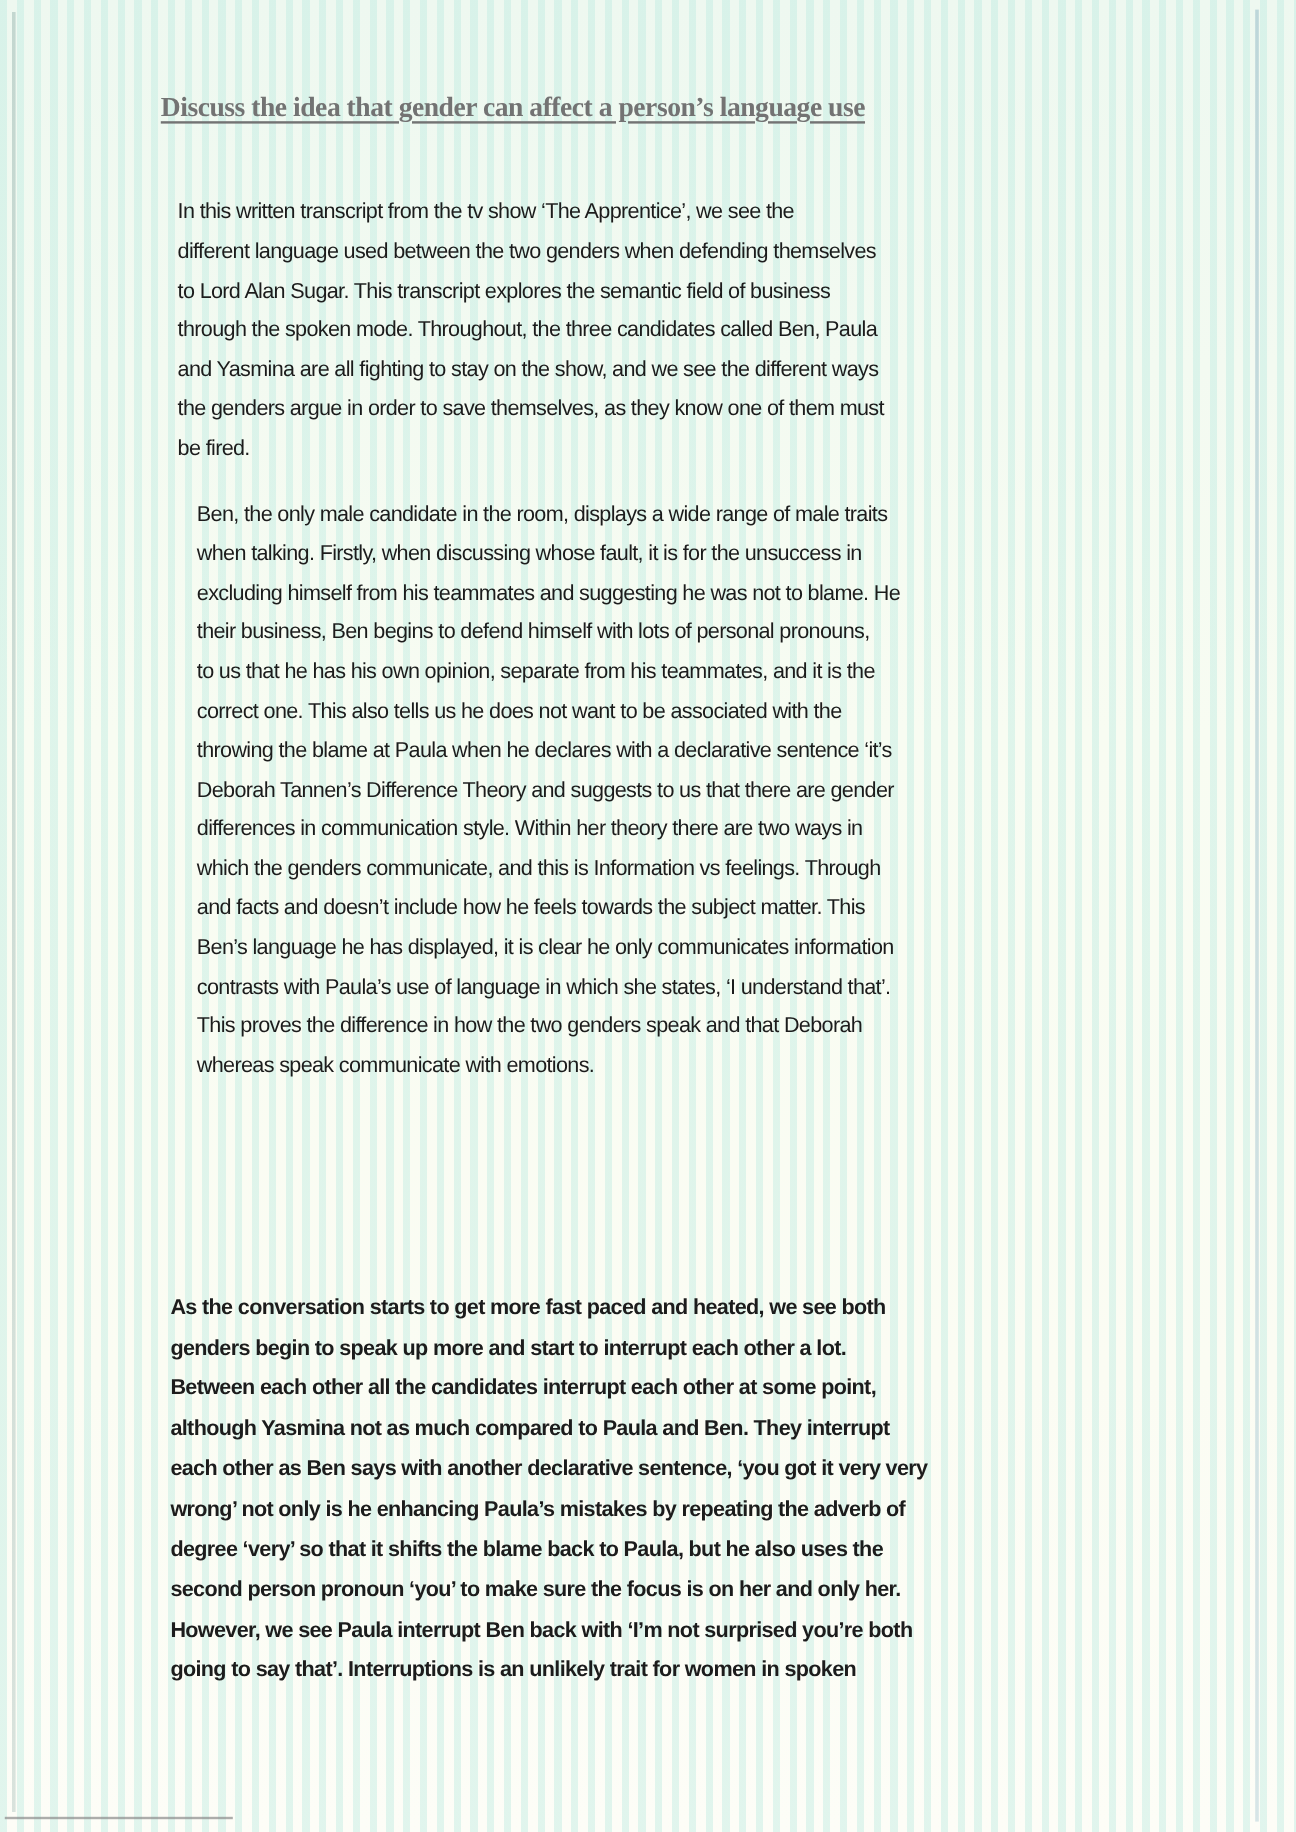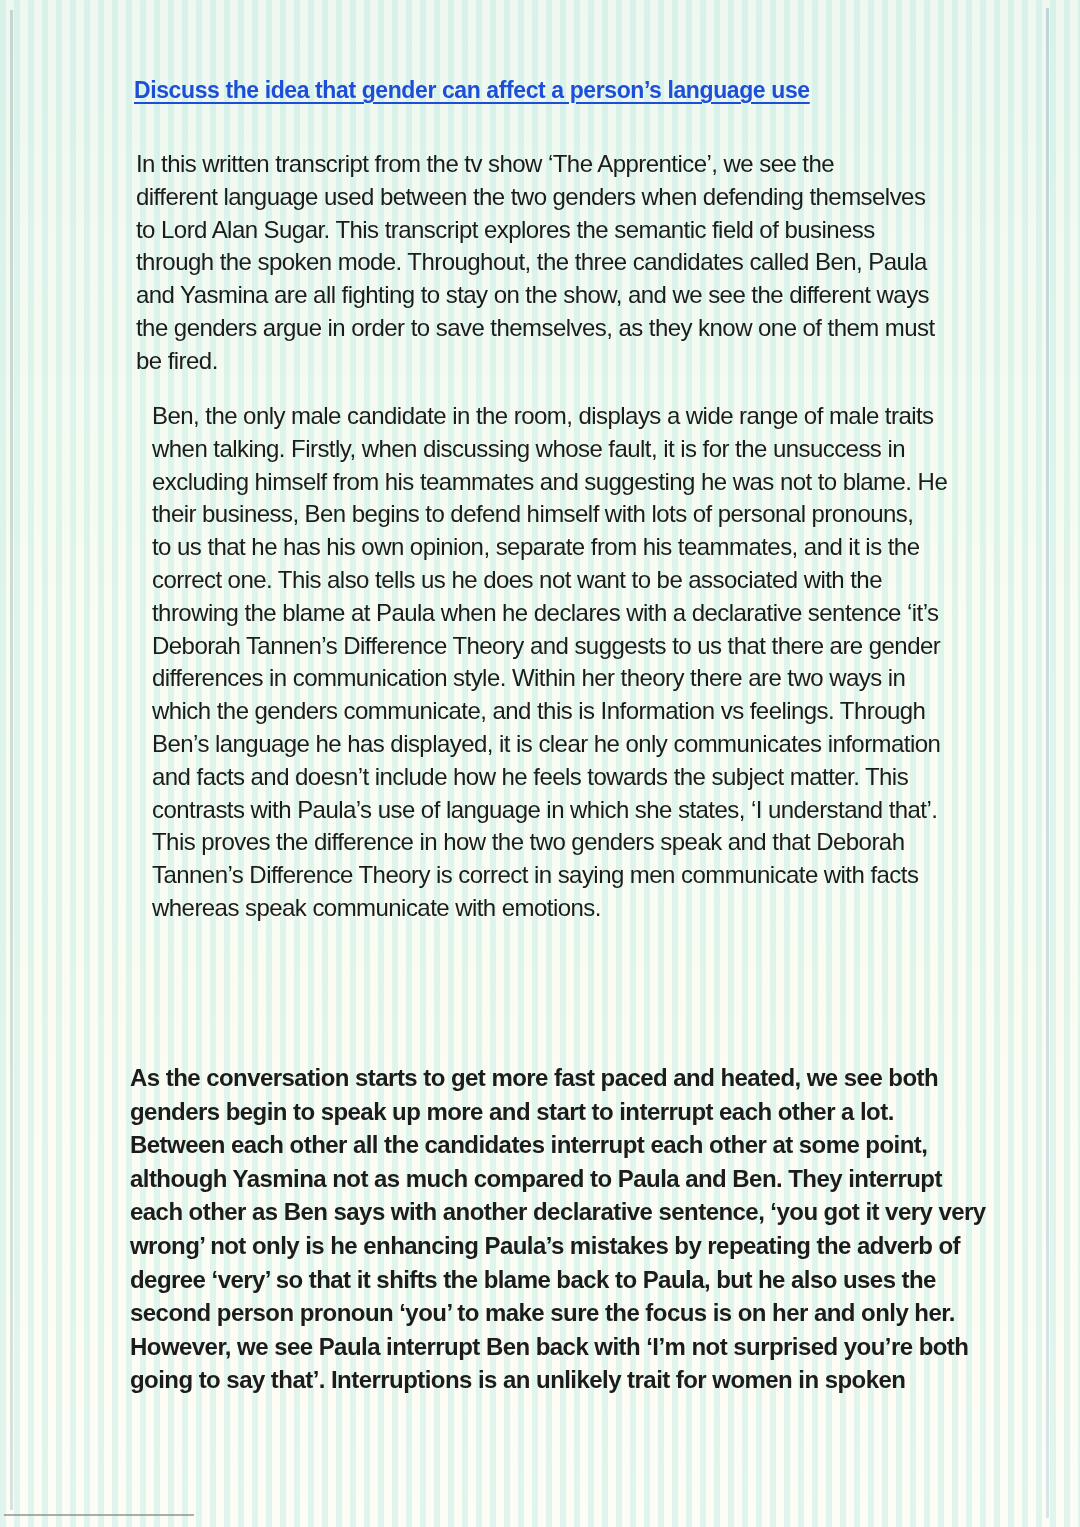--- a/index.html
+++ b/index.html
@@ -49,37 +49,37 @@
       background: #8a8a8a;
       opacity: 0.7;
     }
     .doc {
       position: absolute;
       left: 128px;
       top: 70px;
       width: 820px;
     }
     .title {
-      font-family: Liberation Sans, sans-serif;
+      font-family: Liberation Serif, serif;
       font-weight: bold;
       font-size: 23px;
       letter-spacing: -0.4px;
       text-decoration: underline;
       text-underline-offset: 4px;
       text-decoration-thickness: 2px;
       margin: 0 0 0 6px;
       line-height: 40px;
-      color: #1d4ed8;
+      color: #737373;
       white-space: nowrap;
     }
     .para {
-      font-size: 24px;
+      font-size: 18px;
       letter-spacing: -0.55px;
       line-height: 32.8px;
-      margin: 4px;
+      margin: 16px;
       white-space: nowrap;
     }
     .para .line {
       display: block;
     }
     #p1 { position: absolute; left: 4px; top: 74px; }
     #p2 { position: absolute; left: 20px; top: 326px; }
     #p3 { position: absolute; left: -2px; top: 987px; font-weight: bold; }
     #p3 .line { line-height: 33.6px; }
   </style>
@@ -107,25 +107,24 @@
     <span class="line">Ben, the only male candidate in the room, displays a wide range of male traits</span>
     <span class="line">when talking. Firstly, when discussing whose fault, it is for the unsuccess in</span>
     <span class="line">excluding himself from his teammates and suggesting he was not to blame. He</span>
     <span class="line">their business, Ben begins to defend himself with lots of personal pronouns,</span>
     <span class="line">to us that he has his own opinion, separate from his teammates, and it is the</span>
     <span class="line">correct one. This also tells us he does not want to be associated with the</span>
     <span class="line">throwing the blame at Paula when he declares with a declarative sentence ‘it’s</span>
     <span class="line">Deborah Tannen’s Difference Theory and suggests to us that there are gender</span>
     <span class="line">differences in communication style. Within her theory there are two ways in</span>
     <span class="line">which the genders communicate, and this is Information vs feelings. Through</span>
+    <span class="line">and facts and doesn’t include how he feels towards the subject matter. This</span>
     <span class="line">Ben’s language he has displayed, it is clear he only communicates information</span>
-    <span class="line">and facts and doesn’t include how he feels towards the subject matter. This</span>
     <span class="line">contrasts with Paula’s use of language in which she states, ‘I understand that’.</span>
     <span class="line">This proves the difference in how the two genders speak and that Deborah</span>
-    <span class="line">Tannen’s Difference Theory is correct in saying men communicate with facts</span>
     <span class="line">whereas speak communicate with emotions.</span>
   </p>
 
   <p class="para" id="p3">
     <span class="line">As the conversation starts to get more fast paced and heated, we see both</span>
     <span class="line">genders begin to speak up more and start to interrupt each other a lot.</span>
     <span class="line">Between each other all the candidates interrupt each other at some point,</span>
     <span class="line">although Yasmina not as much compared to Paula and Ben. They interrupt</span>
     <span class="line">each other as Ben says with another declarative sentence, ‘you got it very very</span>
     <span class="line">wrong’ not only is he enhancing Paula’s mistakes by repeating the adverb of</span>

